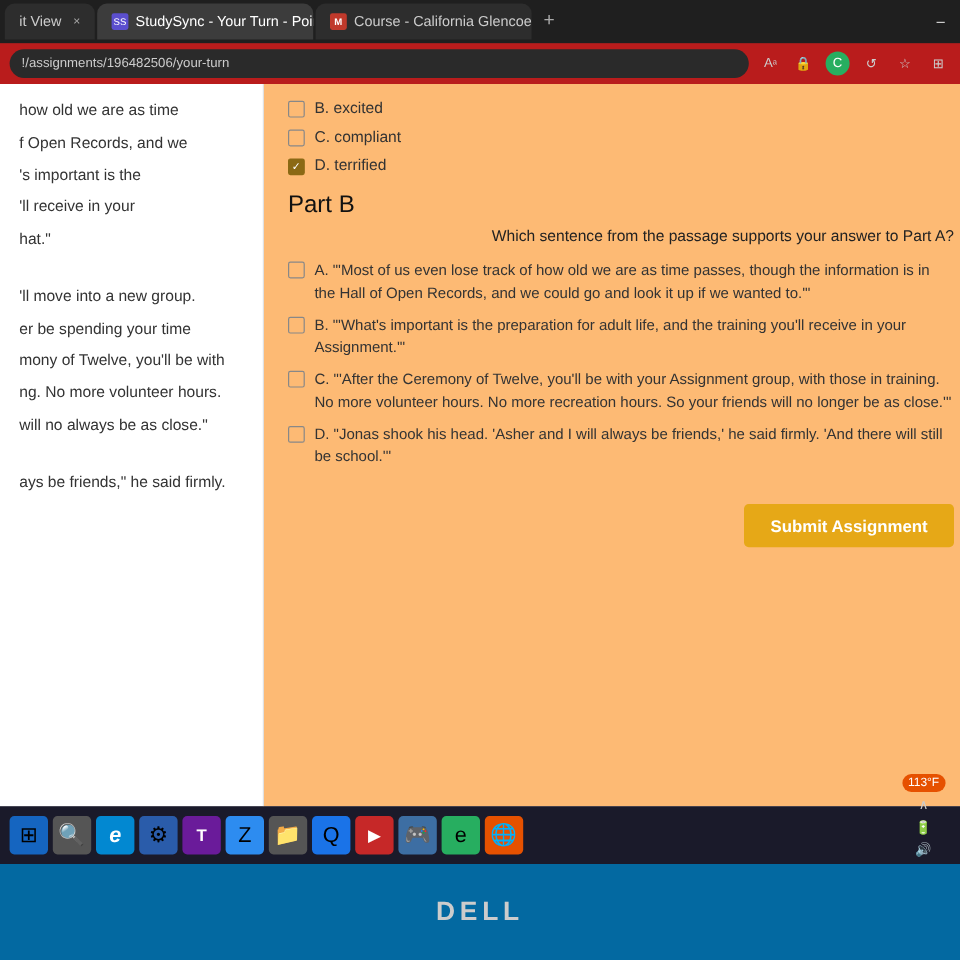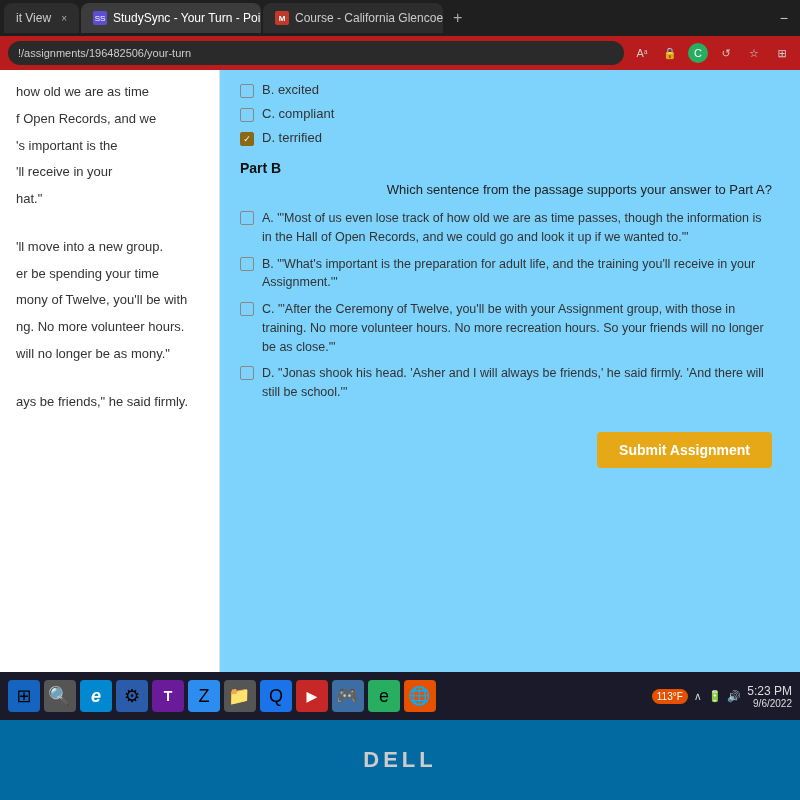--- a/index.html
+++ b/index.html
@@ -162,23 +162,23 @@
       line-height: 1.6;
     }
 
     .left-panel p {
       margin-bottom: 6px;
     }
 
     
     .right-panel {
       flex: 1;
-      padding: 12px 28px 16px 20px;
+      padding: 12px 5px 16px 20px;
       overflow-y: auto;
-      background: #7dd3fc;
+      background: #fdba74;
       font-size: 13px;
       color: #222;
     }
 
     
     .choice-row {
       display: flex;
       align-items: flex-start;
       margin-bottom: 8px;
       gap: 8px;
@@ -206,22 +206,22 @@
       color: white;
       font-size: 9px;
     }
 
     .choice-label {
       font-size: 13px;
       color: #333;
     }
 
     .part-b-heading {
-      font-weight: bold;
-      font-size: 14px;
+      font-weight: normal;
+      font-size: 20px;
       margin: 14px 0 6px 0;
       color: #111;
     }
 
     .part-b-question {
       font-size: 13px;
       margin-bottom: 12px;
       color: #222;
       text-align: right;
     }
@@ -279,20 +279,21 @@
     .taskbar-icon.blue2 { background: #0288d1; }
     .taskbar-icon.red { background: #c62828; }
 
     .taskbar-right {
       margin-left: auto;
       display: flex;
       align-items: center;
       gap: 6px;
       color: #ccc;
       font-size: 11px;
+      flex-direction: column;
     }
 
     .taskbar-clock {
       text-align: right;
       color: #ddd;
     }
 
     .taskbar-clock .time { font-size: 12px; }
     .taskbar-clock .date { font-size: 10px; }
 
@@ -366,21 +367,21 @@
     <p>how old we are as time</p>
     <p>f Open Records, and we</p>
     <p>'s important is the</p>
     <p>'ll receive in your</p>
     <p>hat."</p>
     <br>
     <p>'ll move into a new group.</p>
     <p>er be spending your time</p>
     <p>mony of Twelve, you'll be with</p>
     <p>ng. No more volunteer hours.</p>
-    <p>will no longer be as mony."</p>
+    <p>will no always be as close."</p>
     <br>
     <p>ays be friends," he said firmly.</p>
   </div>
 
   <div class="right-panel">
 
     <div class="choice-row">
       <div class="checkbox"></div>
       <span class="choice-label">B. excited</span>
     </div>

